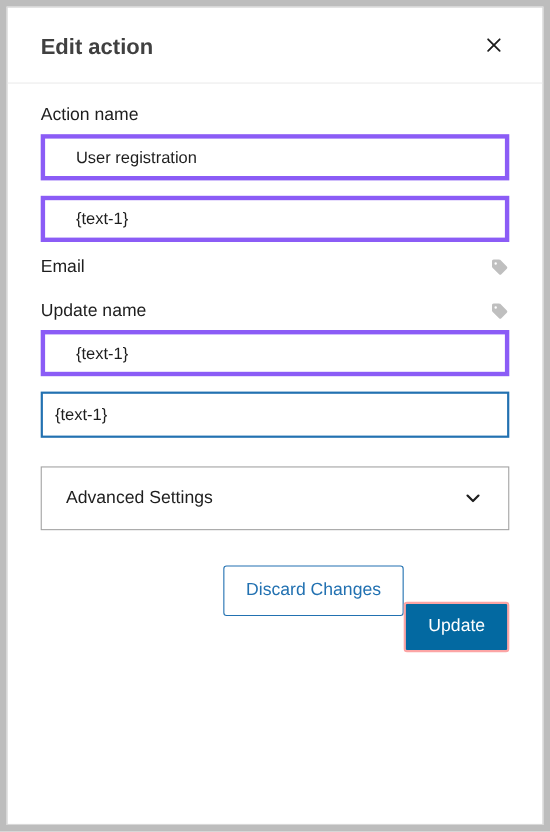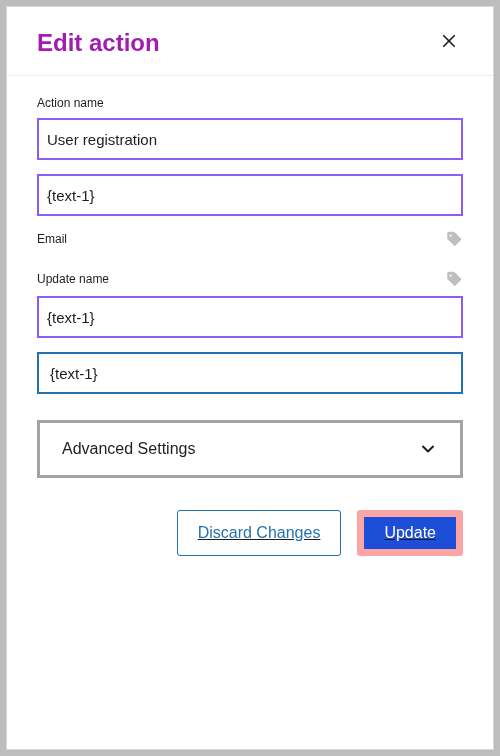--- a/index.html
+++ b/index.html
@@ -21,23 +21,23 @@
   }
   .header {
     display: flex;
     align-items: center;
     justify-content: space-between;
     padding: 22px 30px 18px 30px;
     border-bottom: 1px solid #ececec;
   }
   .header h1 {
     margin: 0;
-    font-size: 24px;
+    font-size: 20px;
     font-weight: 700;
-    color: #a21caf;
+    color: #404040;
   }
   .close-btn {
     width: 28px;
     height: 28px;
     display: flex;
     align-items: center;
     justify-content: center;
     cursor: pointer;
     color: #1e1e1e;
   }
@@ -49,91 +49,90 @@
     flex: 1;
   }
   .field { margin-bottom: 14px; }
   .field .label-row {
     display: flex;
     align-items: center;
     justify-content: space-between;
     margin-bottom: 8px;
   }
   .field label {
-    font-size: 12px;
+    font-size: 16px;
     color: #1e1e1e;
   }
   .tag-icon {
     width: 18px;
     height: 18px;
     color: #bfbfbf;
     cursor: pointer;
   }
   .tag-icon svg { width: 18px; height: 18px; display:block; }
   .input {
     width: 100%;
     height: 42px;
-    border: 2px solid #8b5cf6;
+    border: 4px solid #8b5cf6;
     background: #fff;
     font-size: 15px;
-    padding: 0 8px;
+    padding: 0 28px;
     color: #1e1e1e;
     outline: none;
   }
   .input.focused {
     border: 2px solid #2271b1;
     padding: 0 11px;
   }
   .advanced {
     margin-top: 12px;
-    border: 3px solid #a3a3a3;
+    border: 1px solid #a3a3a3;
     height: 58px;
     display: flex;
     align-items: center;
     justify-content: space-between;
     padding: 0 22px;
     cursor: pointer;
   }
   .advanced span {
     font-size: 16px;
     color: #1e1e1e;
   }
   .chevron {
     width: 20px;
     height: 20px;
     color: #1e1e1e;
   }
   .chevron svg { width: 20px; height: 20px; display:block; }
   .footer {
     display: flex;
     justify-content: flex-end;
-    gap: 16px;
     margin-top: 32px;
-    text-decoration: underline;
   }
   .btn {
     height: 46px;
     font-size: 16px;
     padding: 0 20px;
     border-radius: 3px;
     cursor: pointer;
     display: inline-flex;
     align-items: center;
     justify-content: center;
     font-weight: 400;
   }
   .btn-secondary {
     background: #ffffff;
     color: #2271b1;
     border: 1px solid #2271b1;
   }
   .btn-primary {
-    background: #1d4ed8;
+    background: #0369a1;
     color: #ffffff;
-    border: 7px solid #fca5a5;
+    border: 2px solid #fca5a5;
+    margin-top: 33px;
   }
 </style>
 </head>
 <body>
 
 <div class="overlay">
 
   <div class="header">
     <h1>Edit action</h1>
     <div class="close-btn">

